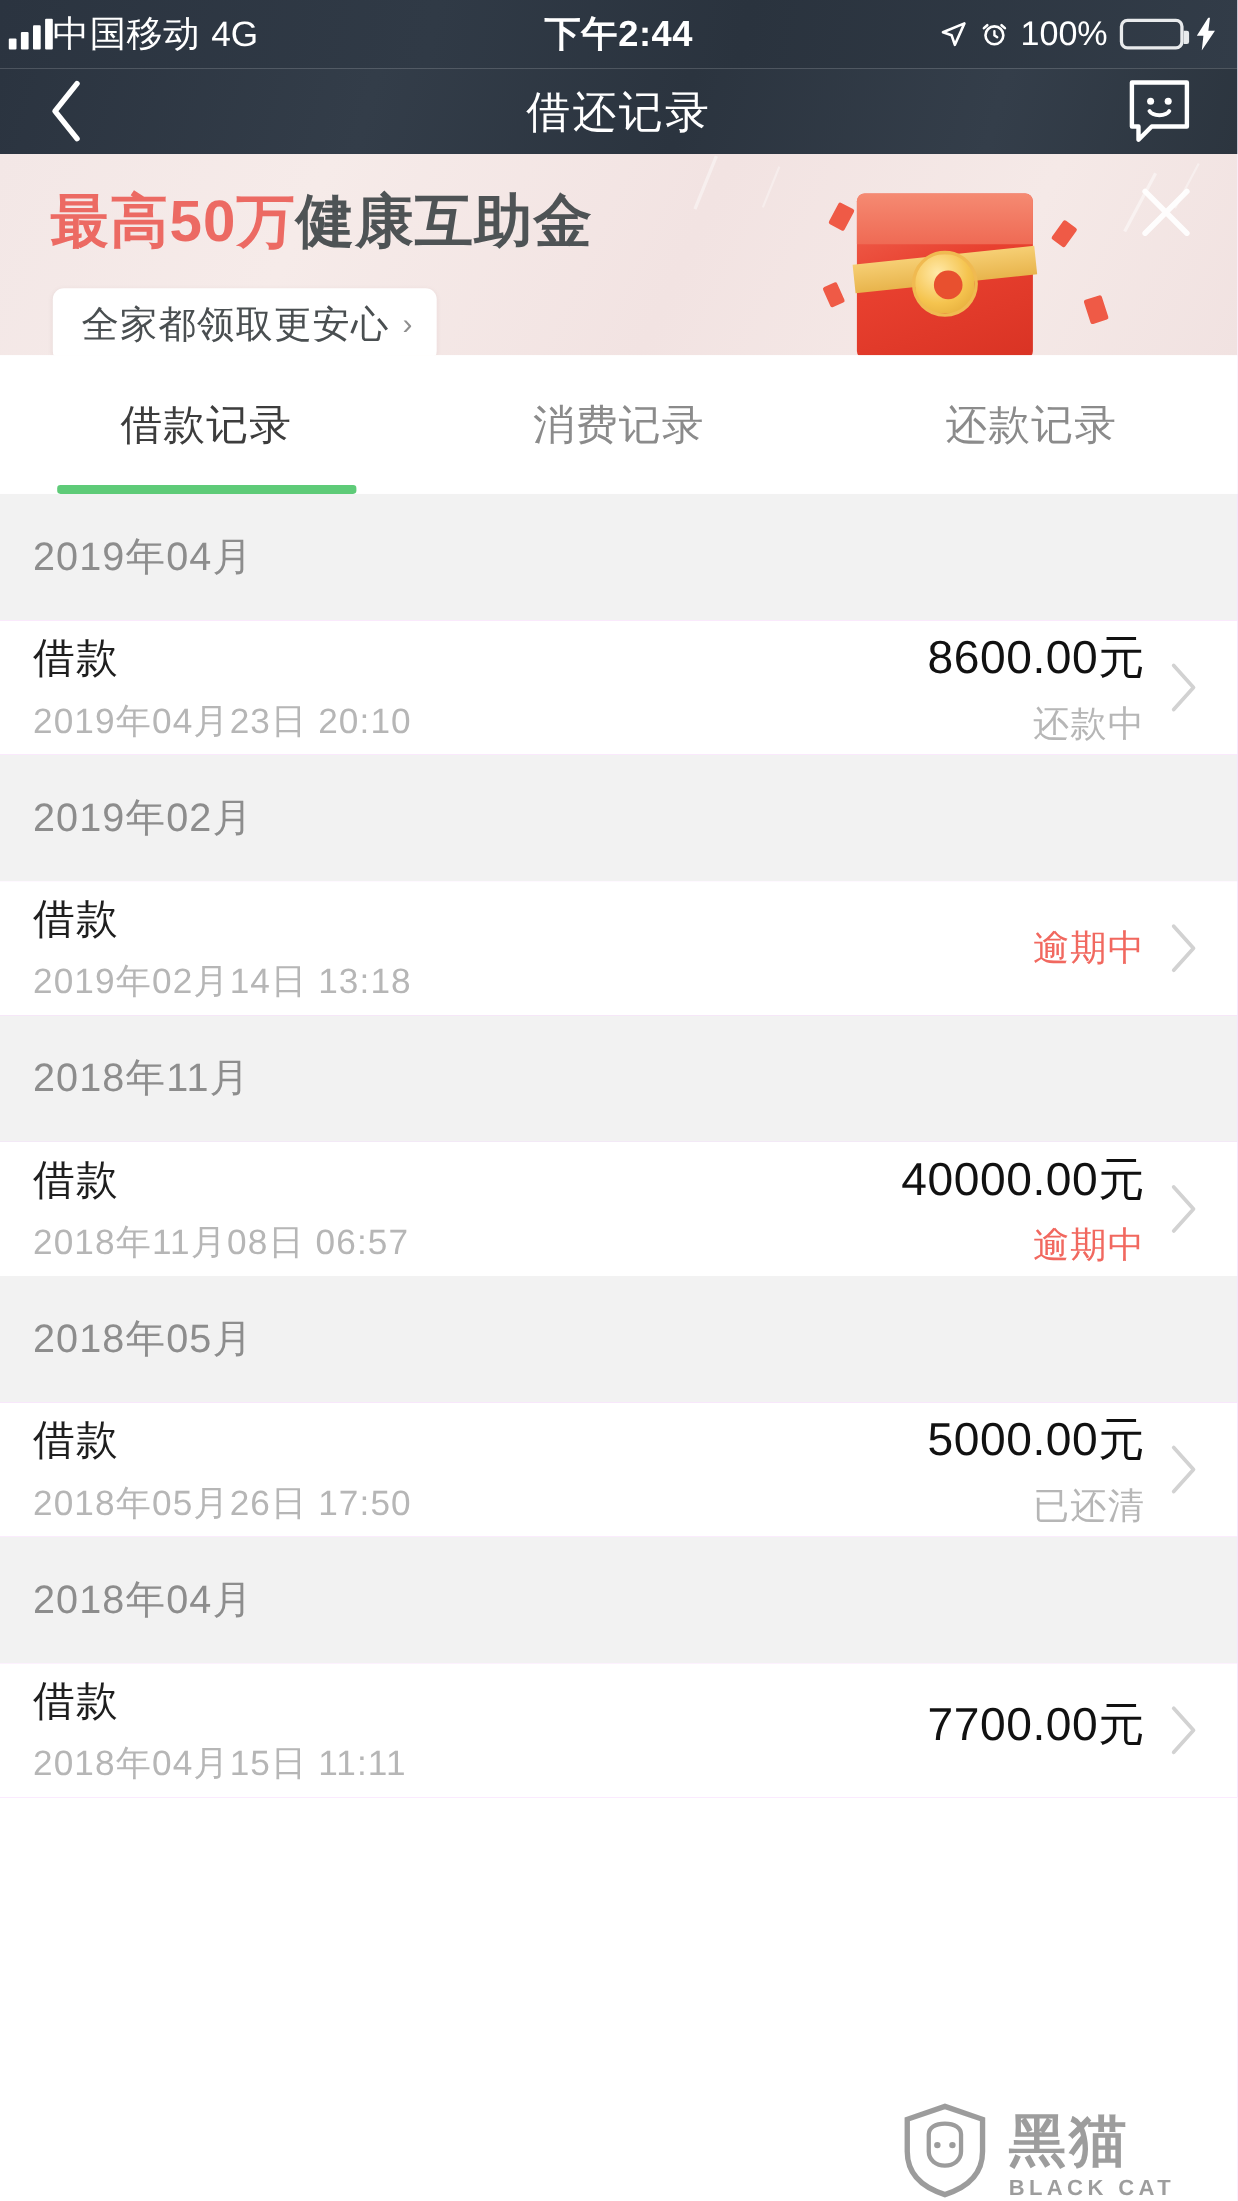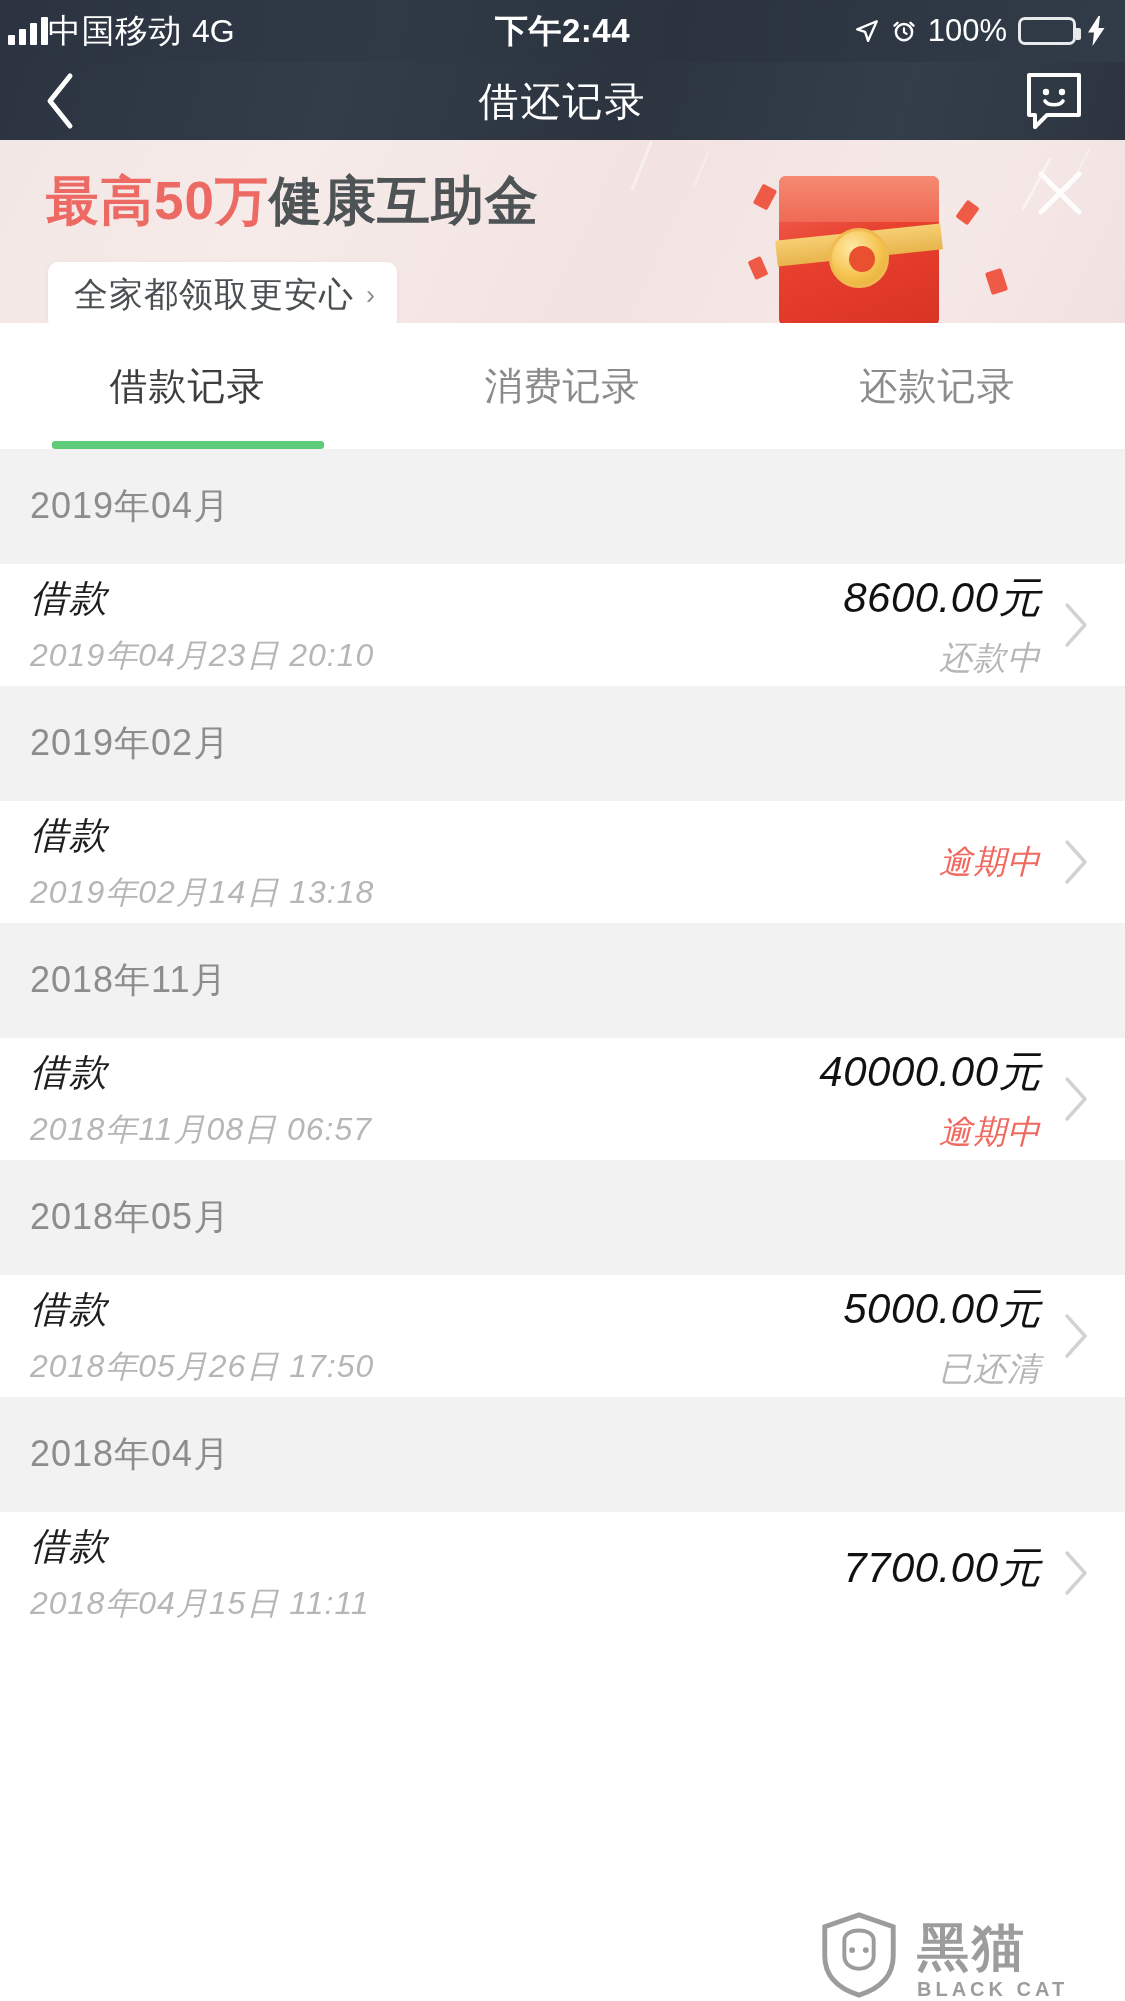--- a/index.html
+++ b/index.html
@@ -105,21 +105,20 @@
   
   .list{ width:100%; background:#f0abfc; }
   .month-head{
     height:115px; background:#f2f2f2; display:flex; align-items:center;
     padding-left:30px; font-size:36px; color:#8d8d8d; letter-spacing:1px;
   }
   .row{
     position:relative; height:122px; background:#fff;
     display:flex; align-items:center; justify-content:space-between;
     padding:0 36px 0 30px;
-    font-style:italic;
   }
   .row-left{ display:flex; flex-direction:column; gap:10px; }
   .row-title{ font-size:38px; color:#1f1f1f; letter-spacing:1px; }
   .row-date{ font-size:32px; color:#b6b6b6; letter-spacing:1px; }
   .row-right{ display:flex; align-items:center; gap:22px; }
   .row-amtwrap{ display:flex; flex-direction:column; align-items:flex-end; gap:10px; }
   .row-amount{ font-size:42px; color:#111; font-weight:400; letter-spacing:0.5px;}
   .row-status{ font-size:33px; color:#b6b6b6; letter-spacing:1px; }
   .row-status.overdue{ color:#f1685f; }
   .row-chev{ color:#d2d2d2; font-size:0; line-height:0; }

